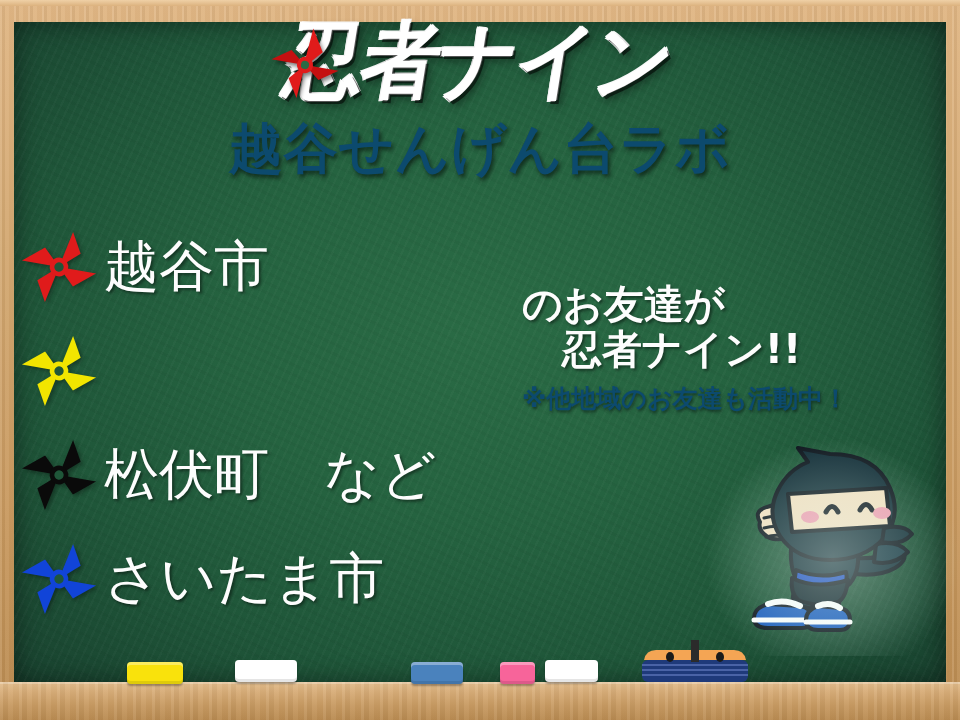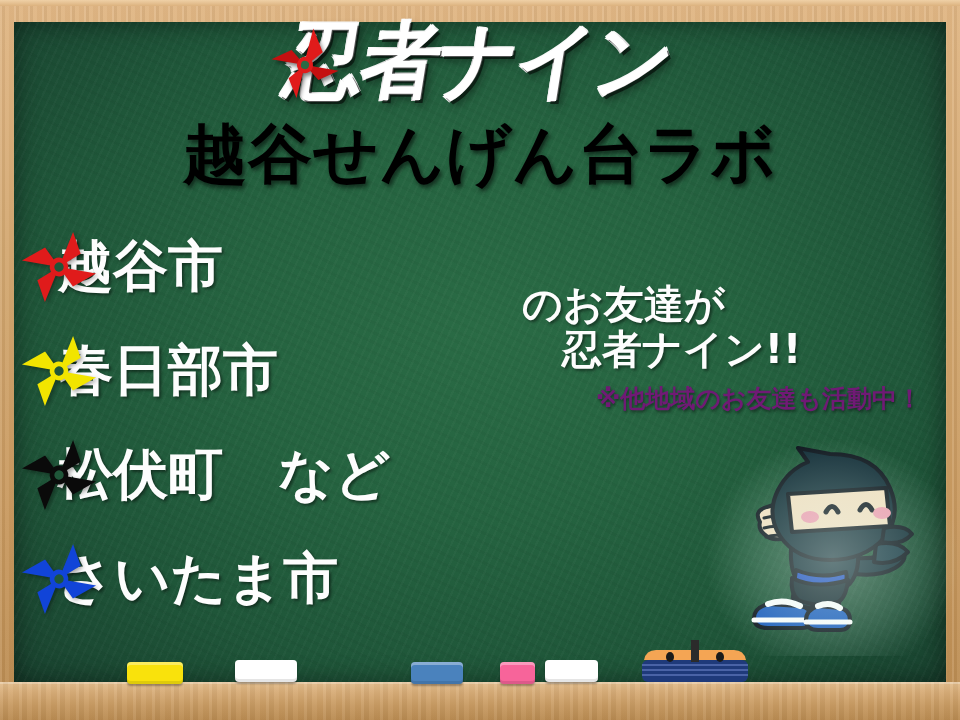--- a/index.html
+++ b/index.html
@@ -69,62 +69,62 @@
     position:absolute;left:268px;top:28px;width:74px;height:74px;
     z-index:3;pointer-events:none;
     filter:drop-shadow(2px 3px 2px rgba(0,0,0,.5));
   }
 
   
   .subtitle{
     position:absolute;left:0;right:0;top:122px;
     text-align:center;
     font-weight:700;
-    font-size:64px;
+    font-size:54px;
     line-height:1;
-    color:#000000;
+    color:#0c4a6e;
     letter-spacing:1px;
     text-shadow:2px 3px 4px rgba(0,0,0,.55);
     white-space:nowrap;
   }
 
   
   .city-list{position:absolute;left:14px;top:214px;width:470px;}
   .city-row{
     position:relative;height:104px;
     display:flex;align-items:center;
   }
   .city-bullet{
     position:absolute;left:6px;top:14px;width:78px;height:78px;
     filter:drop-shadow(2px 2px 2px rgba(0,0,0,.35));
   }
   .city-label{
-    margin-left:44px;
-    font-weight:700;
+    margin-left:90px;
+    font-weight:400;
     font-size:55px;line-height:1;
     color:#fdfdfd;
     text-shadow:2px 2px 3px rgba(0,0,0,.45);
     white-space:pre;
   }
 
   
   .right-block{position:absolute;left:508px;top:282px;width:400px;margin-left:14px;}
   .rb-line{
     font-weight:700;
     font-size:40px;line-height:1.12;
     color:#fdfdfd;
     text-shadow:2px 2px 3px rgba(0,0,0,.45);
     white-space:pre;
   }
   .rb-note{
     margin-top:14px;
-    text-align:right;
+    text-align:left;
     font-weight:700;
     font-size:25px;line-height:1;
-    color:#701a75;
+    color:#0c4a6e;
     text-shadow:1px 2px 3px rgba(0,0,0,.45);
     white-space:pre;
   }
 
   
   .ninja{
     position:absolute;left:726px;top:446px;width:212px;height:206px;
   }
   .ninja-glow{
     position:absolute;left:-18px;top:-6px;width:250px;height:216px;
@@ -201,21 +201,20 @@
       <svg class="city-bullet" viewBox="0 0 100 100">
         <g transform="rotate(16 50 50)">
           <path d="M50 50 L55 2 L72 26 Z" fill="#f2e500"></path>
           <path d="M50 50 L98 45 L74 69 Z" fill="#f2e500"></path>
           <path d="M50 50 L45 98 L28 74 Z" fill="#f2e500"></path>
           <path d="M50 50 L2 55 L26 31 Z" fill="#f2e500"></path>
           <circle cx="50" cy="50" r="12" fill="#f2e500"></circle>
           <circle cx="50" cy="50" r="6" fill="#1f5639"></circle>
         </g>
       </svg>
-      <div class="city-label">春日部市</div>
     </div>
 
     <div class="city-row">
       <svg class="city-bullet" viewBox="0 0 100 100">
         <g transform="rotate(16 50 50)">
           <path d="M50 50 L55 2 L72 26 Z" fill="#0a0a0a"></path>
           <path d="M50 50 L98 45 L74 69 Z" fill="#0a0a0a"></path>
           <path d="M50 50 L45 98 L28 74 Z" fill="#0a0a0a"></path>
           <path d="M50 50 L2 55 L26 31 Z" fill="#0a0a0a"></path>
           <circle cx="50" cy="50" r="12" fill="#0a0a0a"></circle>

